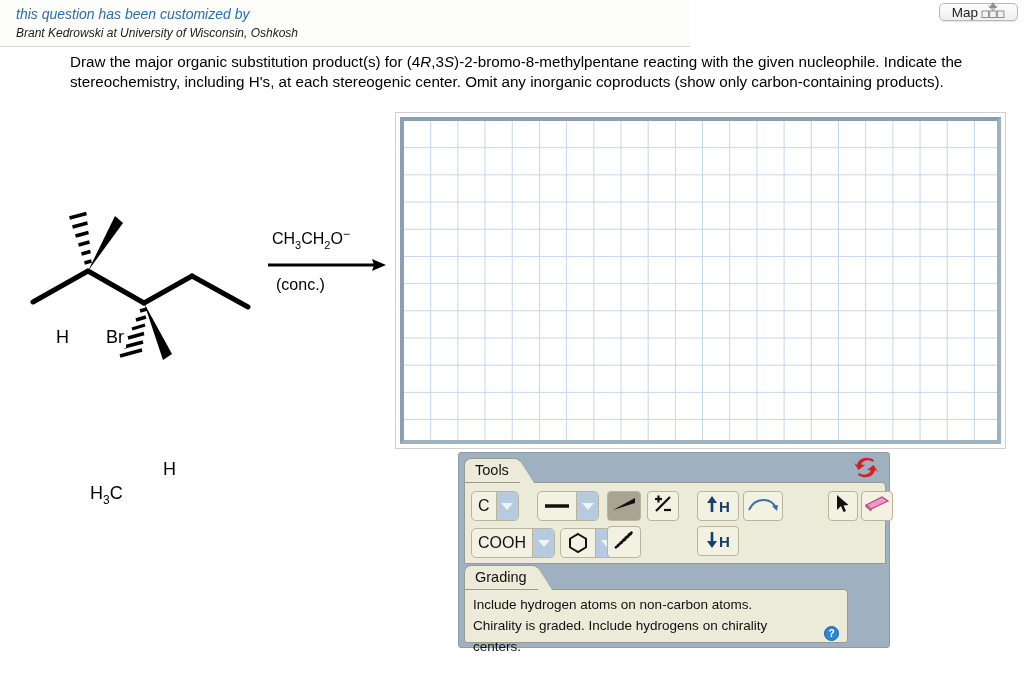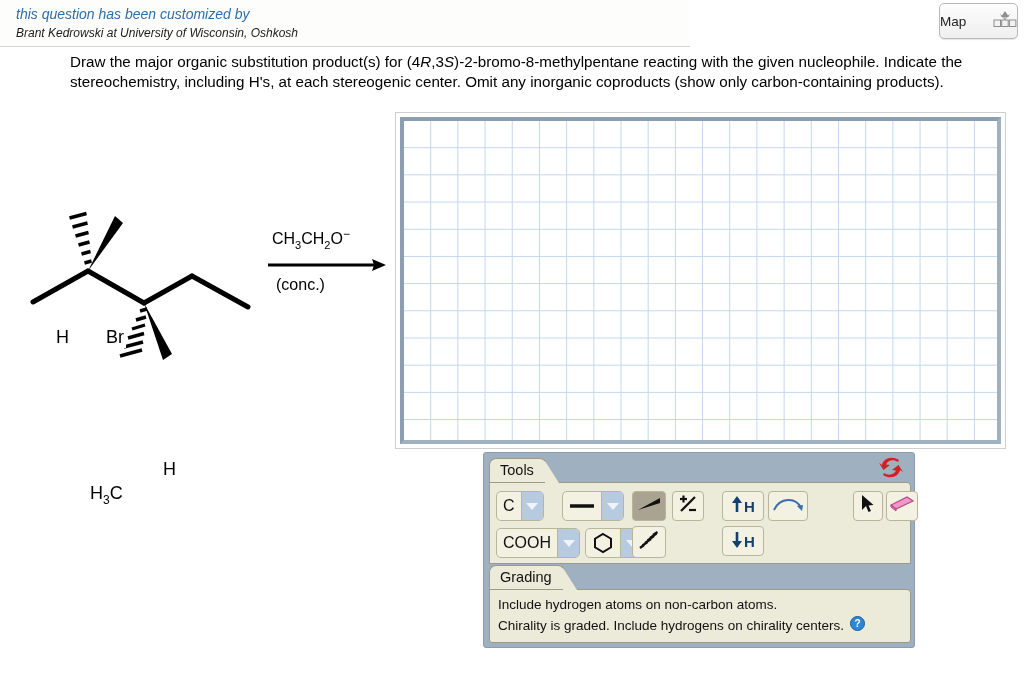--- a/index.html
+++ b/index.html
@@ -36,24 +36,24 @@
 
   #custom-note { margin-left:16px; line-height:1.35; }
   #custom-note .cn1 {
     font-size:14px; font-style:italic; color:#2e6ea8;
   }
   #custom-note .cn2 { font-size:12px; color:#1b1b1b; margin-top:1px;font-style:italic; }
 
   
   #map-button {
     position:absolute; right:6px; top:3px;
-    width:79px; height:36px;
+    width:79px; height:18px;
     background:linear-gradient(#fdfdfd,#efefef);
     border:1px solid #b8b8b8; border-radius:5px;
-    display:flex; align-items:center; justify-content:space-between; gap:3px;
+    display:flex; align-items:center; justify-content:center; gap:3px;
     font-size:13.5px; color:#222;
     box-shadow:0 1px 1px rgba(0,0,0,.10);
     cursor:pointer;
   }
 
   
   #question {
     position:absolute; left:70px; top:52px; width:910px;
     font-size:15.2px; line-height:1.33; color:#000;
   }
@@ -92,21 +92,21 @@
     position:absolute; inset:0;
     background-image:
       linear-gradient(to right, #c3d6ee 1px, transparent 1px),
       linear-gradient(to bottom, #c3d6ee 1px, transparent 1px);
     background-size:27.2px 27.2px;
     background-position:-1px -1px;
   }
 
   
   #tools-panel {
-    position:absolute; left:483px; top:452px;
+    position:absolute; left:458px; top:452px;
     width:432px; height:196px;
     background:#9fb0c0;
     border:1px solid #8b9cac;
     border-radius:3px;
     padding:0;
   }
   .tab {
     position:absolute;
     background:#ecead9;
     border:1px solid #9a9a86;
@@ -128,21 +128,21 @@
   #tools-body {
     position:absolute; left:5px; top:29px;
     width:422px; height:82px;
     background:#ecead9;
     border:1px solid #9a9a86;
     border-radius:0 4px 0 0;
   }
   #tab-grading { left:5px; top:112px; z-index:3; }
   #grading-body {
     position:absolute; left:5px; top:136px;
-    width:422px; height:54px;
+    width:384px; height:54px;
     background:#ecead9;
     border:1px solid #9a9a86;
     border-radius:0 4px 3px 3px;
     padding:5px 8px;
     font-size:13.5px;
     line-height:1.55;
     color:#111;
   }
   #grading-body .row2 { display:flex; align-items:center; gap:6px; }
 

